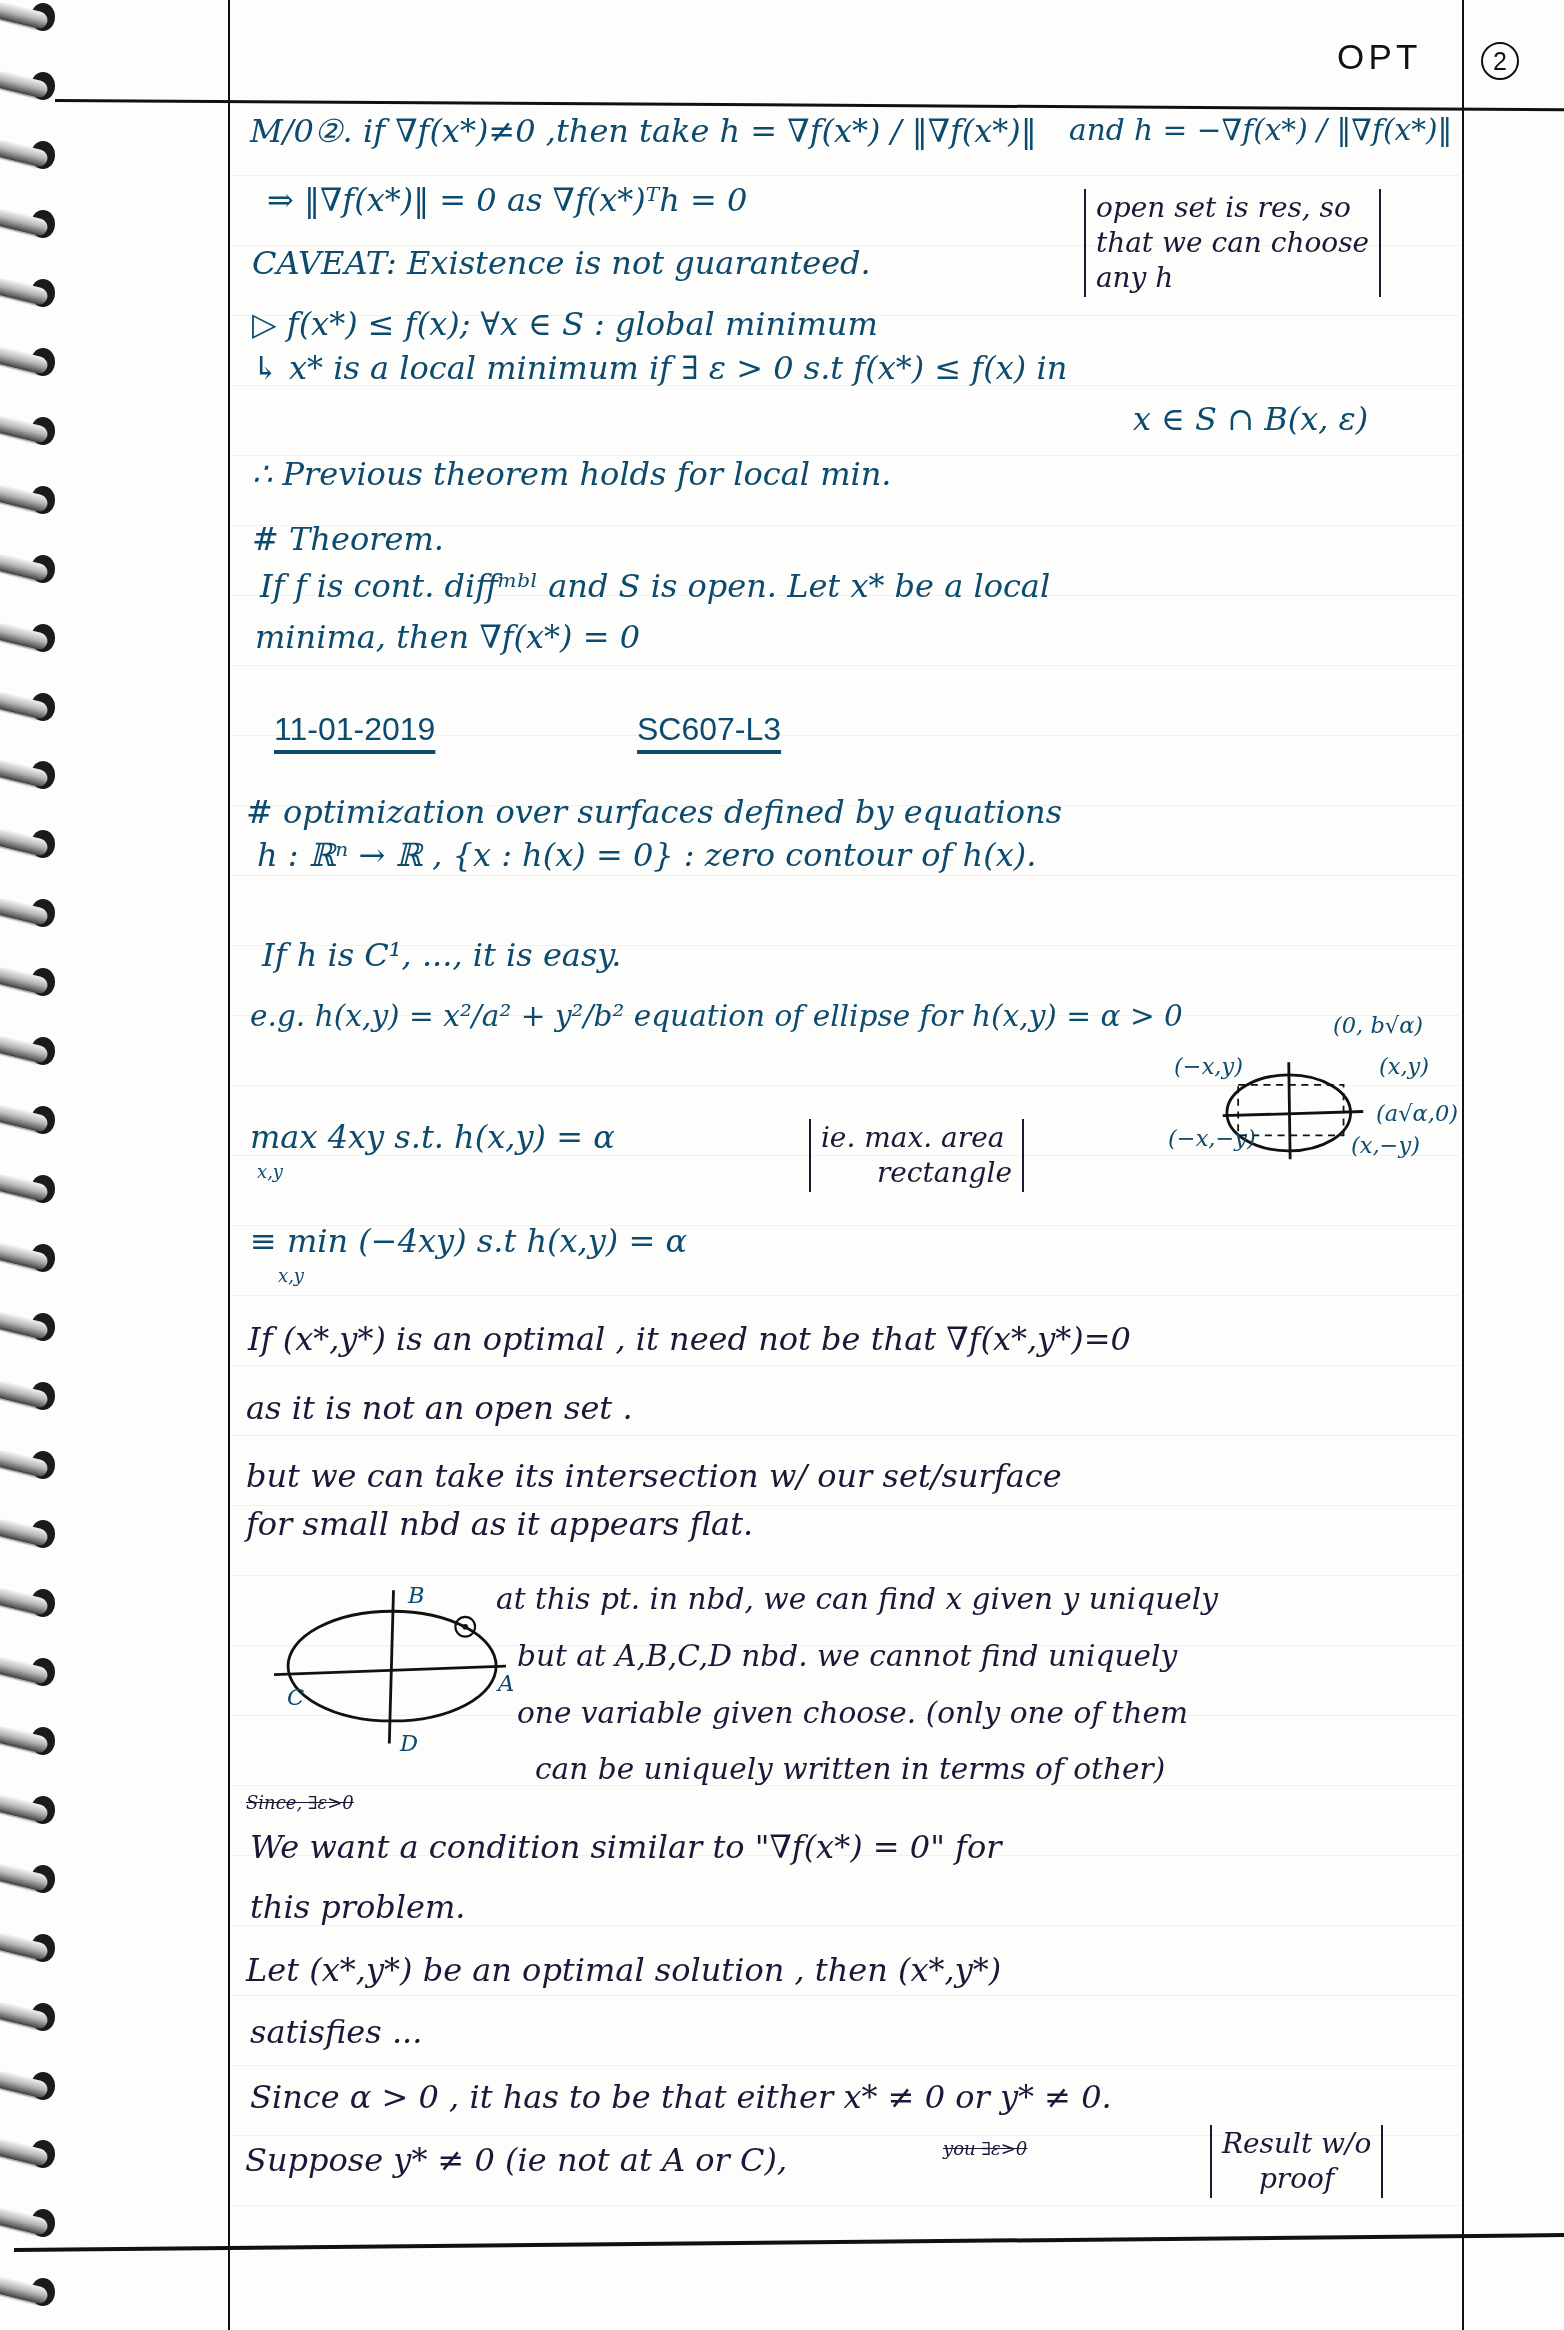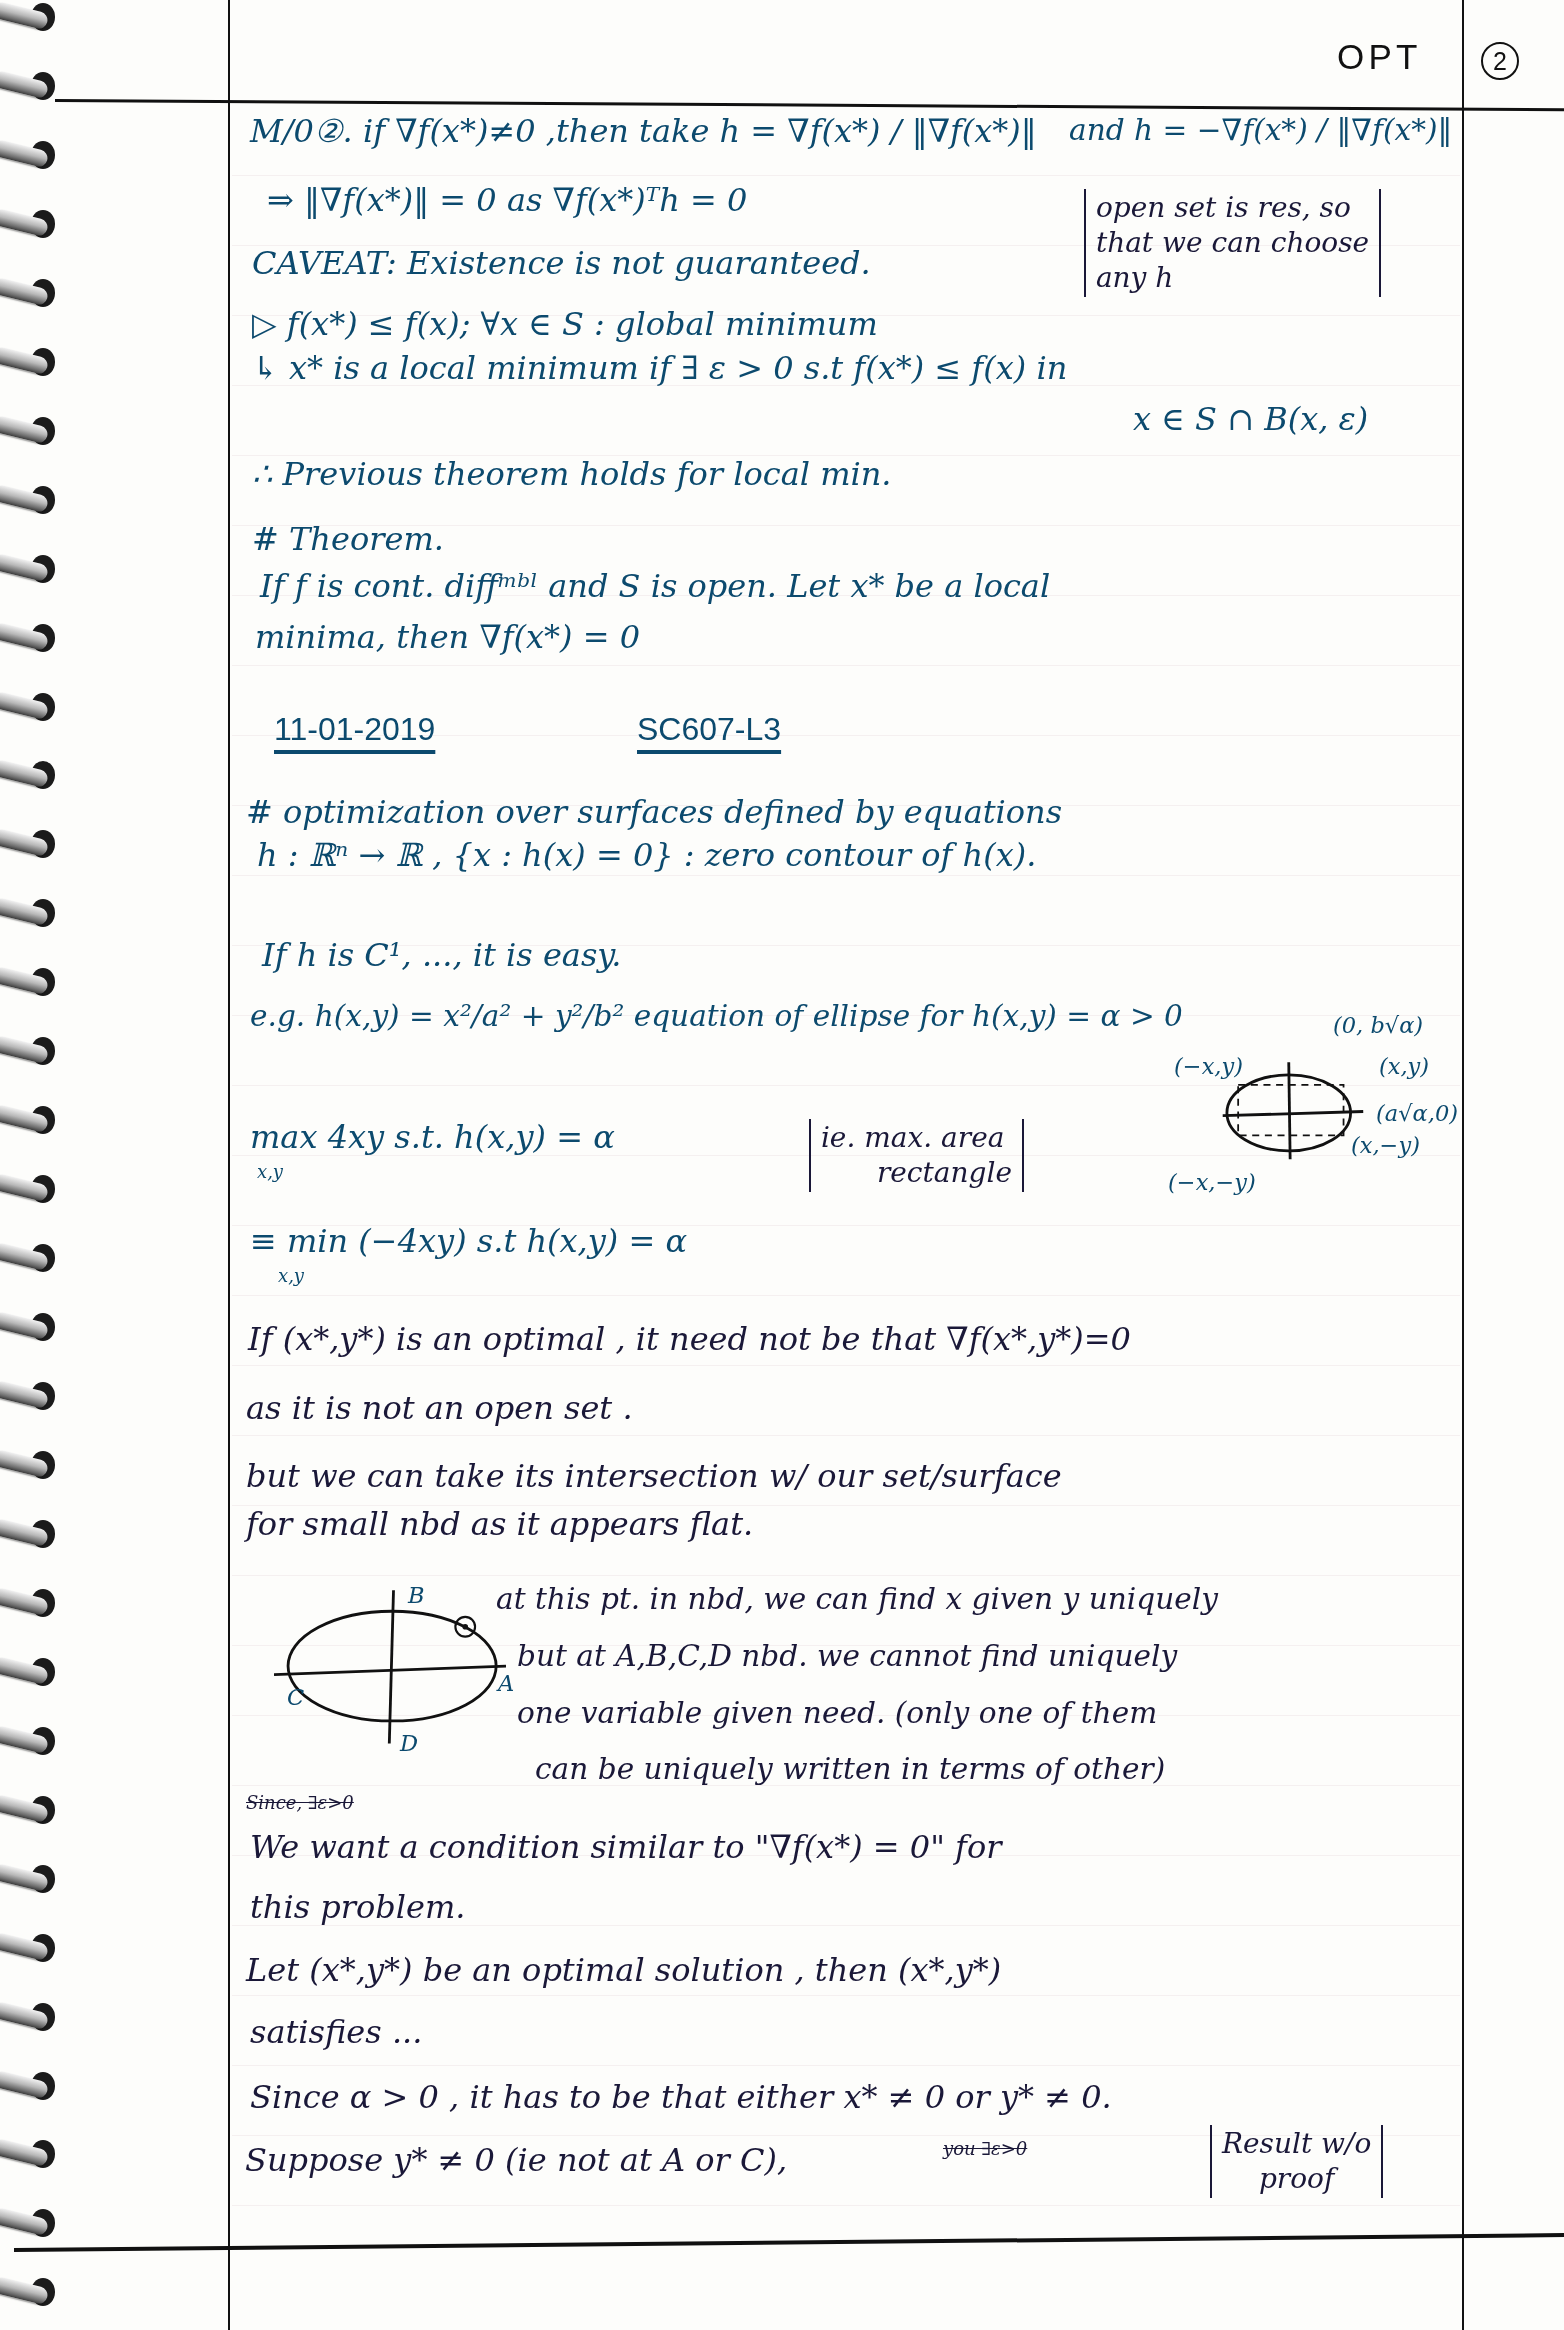--- a/index.html
+++ b/index.html
@@ -233,21 +233,21 @@
 <svg style="left:1196px;top:1034px;" width="267" height="162" viewBox="0 0 380 230">
   <ellipse cx="132" cy="52" rx="88" ry="54" fill="none" stroke="#111" stroke-width="4" transform="translate(0,60)"></ellipse>
   <line x1="38" y1="116" x2="238" y2="110" stroke="#111" stroke-width="4"></line>
   <line x1="132" y1="40" x2="134" y2="178" stroke="#111" stroke-width="4"></line>
   <rect x="60" y="72" width="150" height="72" fill="none" stroke="#111" stroke-width="2.5" stroke-dasharray="10,8"></rect>
 </svg>
 <div class="line black tiny" style="left:1333px;top:1013px;">(0, b√α)</div>
 <div class="line black tiny" style="left:1174px;top:1054px;">(−x,y)</div>
 <div class="line black tiny" style="left:1379px;top:1054px;">(x,y)</div>
 <div class="line black tiny" style="left:1376px;top:1101px;">(a√α,0)</div>
-<div class="line black tiny" style="left:1168px;top:1126px;margin-top:44px;">(−x,−y)</div>
+<div class="line black tiny" style="left:1168px;top:1126px;">(−x,−y)</div>
 <div class="line black tiny" style="left:1351px;top:1133px;">(x,−y)</div>
 
 <div class="line blue" style="left:232px;top:1321px;margin-left:16px;">If (x*,y*) is an optimal , it need not be that ∇f(x*,y*)=0</div>
 <div class="line blue" style="left:246px;top:1390px;">as it is not an open set .</div>
 <div class="line blue" style="left:246px;top:1458px;">but we can take its intersection w/ our set/surface</div>
 <div class="line blue" style="left:246px;top:1506px;">for small nbd as it appears flat.</div>
 
 <svg style="left:274px;top:1583px;" width="232" height="162" viewBox="0 0 330 230">
   <ellipse cx="168" cy="118" rx="148" ry="78" fill="none" stroke="#111" stroke-width="4"></ellipse>
   <line x1="0" y1="130" x2="330" y2="118" stroke="#111" stroke-width="4"></line>
@@ -255,21 +255,21 @@
   <circle cx="272" cy="62" r="14" fill="none" stroke="#111" stroke-width="3"></circle>
   <circle cx="272" cy="62" r="4" fill="#111"></circle>
 </svg>
 <div class="line black tiny" style="left:408px;top:1583px;">B</div>
 <div class="line black tiny" style="left:498px;top:1671px;">A</div>
 <div class="line black tiny" style="left:287px;top:1685px;">C</div>
 <div class="line black tiny" style="left:400px;top:1731px;">D</div>
 
 <div class="line blue" style="left:496px;top:1582px;font-size:29.6px;">at this pt. in nbd, we can find x given y uniquely</div>
 <div class="line blue" style="left:517px;top:1639px;font-size:29.6px;">but at A,B,C,D nbd. we cannot find uniquely</div>
-<div class="line blue" style="left:517px;top:1696px;font-size:29.6px;">one variable given need. (only one of them</div>
+<div class="line blue" style="left:517px;top:1696px;font-size:29.6px;">one variable given choose. (only one of them</div>
 <div class="line blue" style="left:535px;top:1752px;font-size:29.6px;">can be uniquely written in terms of other)</div>
 <div class="line blue small strike" style="left:246px;top:1793px;">Since, ∃ε&gt;0</div>
 <div class="line blue" style="left:250px;top:1829px;">We want a condition similar to "∇f(x*) = 0" for</div>
 <div class="line blue" style="left:250px;top:1889px;">this problem.</div>
 <div class="line blue" style="left:246px;top:1952px;">Let (x*,y*) be an optimal solution , then (x*,y*)</div>
 <div class="line blue" style="left:250px;top:2014px;">satisfies ...</div>
 <div class="line blue" style="left:250px;top:2079px;">Since α &gt; 0 , it has to be that either x* ≠ 0 or y* ≠ 0.</div>
 <div class="line blue" style="left:245px;top:2142px;">Suppose  y* ≠ 0  (ie not at A or C),</div>
 <div class="line blue small strike" style="left:943px;top:2139px;">you ∃ε&gt;0</div>
 <div class="bracket-note" style="left:1210px;top:2125px;text-align:center;">

